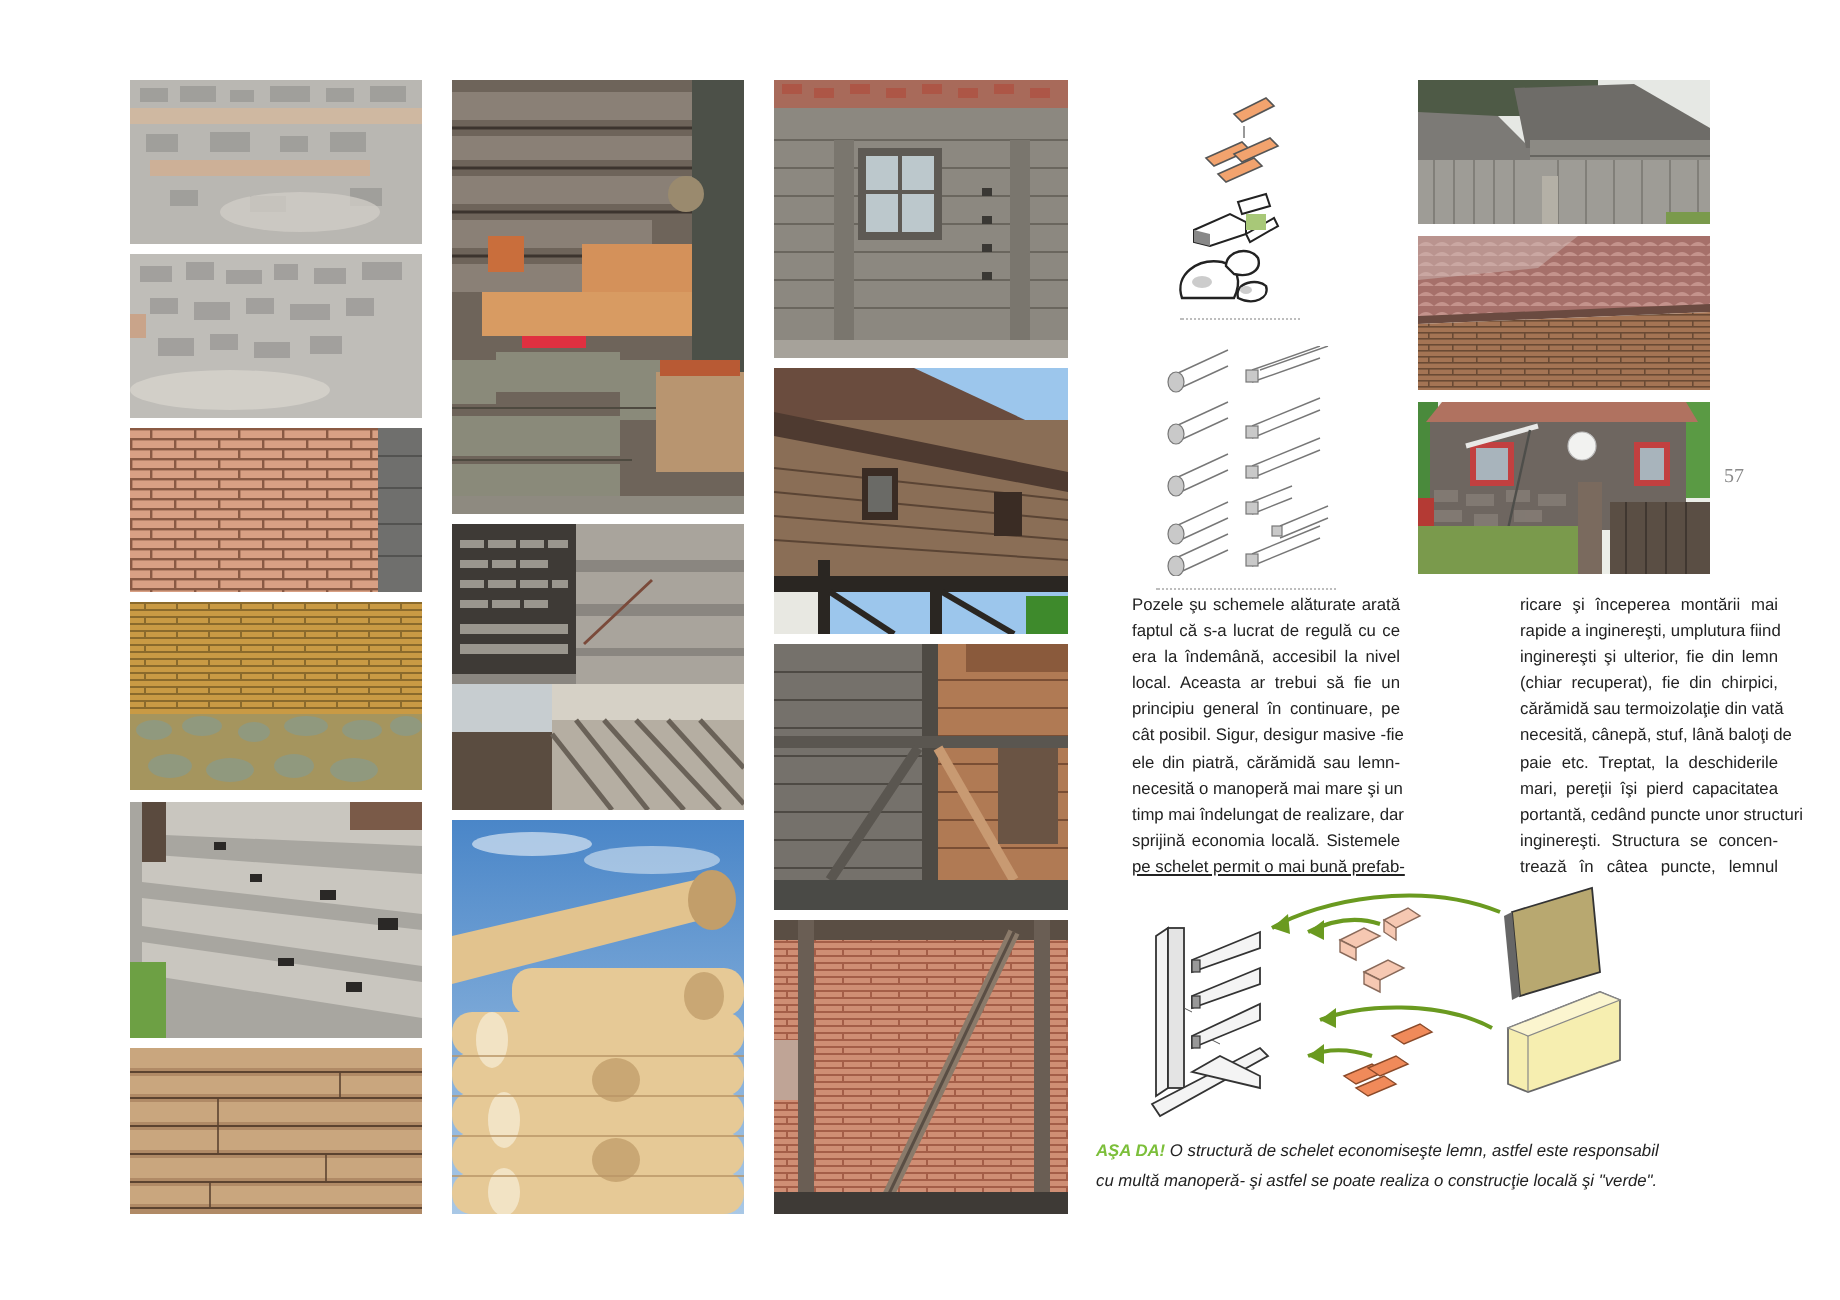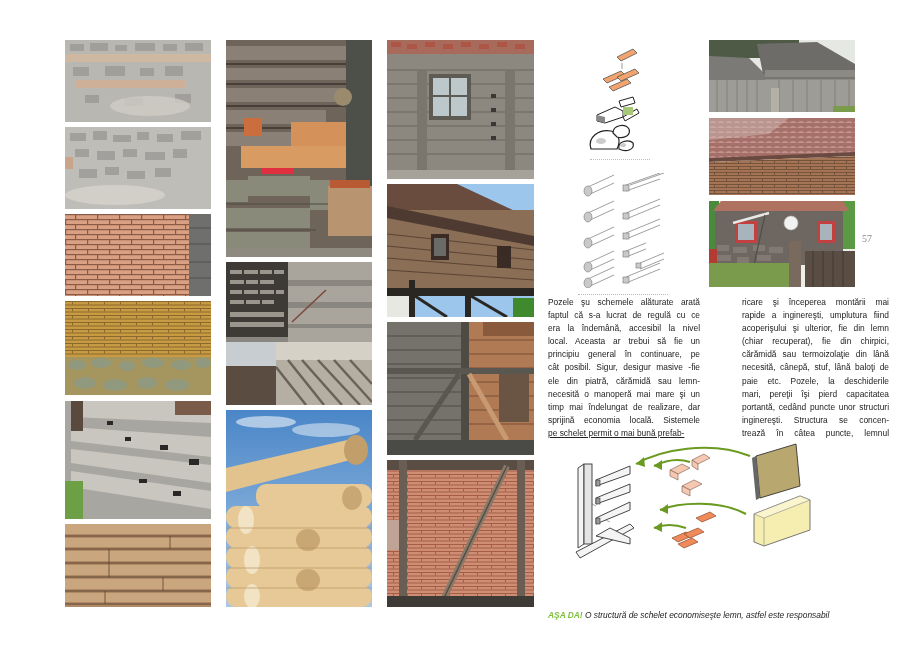--- a/index.html
+++ b/index.html
@@ -5,26 +5,26 @@
     * { margin: 0; padding: 0; box-sizing: border-box; }
     html, body { width: 920px; height: 650px; background: #ffffff; overflow: hidden; }
     body { position: relative; font-family: "Liberation Sans", sans-serif; color: #222; }
 
     .photo { position: absolute; overflow: hidden; }
     .photo svg { display: block; width: 100%; height: 100%; }
 
     .page-num { position: absolute; left: 862px; top: 233px; font-size: 10px; color: #8a8a8a; font-family: Liberation Serif, serif; }
 
     .body-text { position: absolute; font-size: 8.4px; line-height: 13.1px; color: #222; text-align: justify; }
-    .body-text .ln { display: block; text-align: justify; text-align-last: justify; white-space: nowrap; }
+    .body-text .ln { display: block; text-align: justify; text-align-last: justify; white-space: nowrap; margin-left: 18px; }
     .body-text .ln.last { text-align-last: left; text-decoration: underline; }
 
     .caption { position: absolute; left: 548px; top: 568px; width: 320px; font-size: 8.4px; line-height: 14.5px; font-style: italic; color: #222; }
     .caption .hl { color: #7cbf3a; font-weight: bold; }
-    .caption .cl { display: block; white-space: nowrap; margin-top: 40px; }
+    .caption .cl { display: block; white-space: nowrap; }
 
     .dotted { position: absolute; border-top: 1px dotted #bdbdbd; height: 0; }
     .diagram { position: absolute; }
   </style>
 </head>
 <body>
 
 <div class="photo" style="left:65px;top:40px;width:146px;height:82px;">
   <svg viewBox="0 0 146 82" preserveAspectRatio="none">
     <rect width="146" height="82" fill="#b9b7b2"></rect>
@@ -575,25 +575,25 @@
     <rect x="0" y="62" width="80" height="24" fill="#7a9a4c"></rect>
     <rect x="0" y="48" width="8" height="14" fill="#b43a34"></rect>
   </svg>
 </div>
 
 <div class="page-num">57</div>
 
 <div class="body-text" style="left:742px;top:296px;width:147px;">
   <span class="ln">ricare  şi  începerea  montării  mai</span>
   <span class="ln">rapide a inginereşti, umplutura fiind</span>
-  <span class="ln">acoperişului  şi  ulterior,  fie  din  lemn</span>
+  <span class="ln">inginereşti  şi  ulterior,  fie  din  lemn</span>
   <span class="ln">(chiar  recuperat),  fie  din  chirpici,</span>
-  <span class="ln">cărămidă sau termoizolaţie din lână</span>
+  <span class="ln">cărămidă sau termoizolaţie din vată</span>
   <span class="ln">necesită, cânepă, stuf, lână baloţi de</span>
-  <span class="ln">paie  etc.  Pozele,  la  deschiderile</span>
+  <span class="ln">paie  etc.  Treptat,  la  deschiderile</span>
   <span class="ln">mari,  pereţii  îşi  pierd  capacitatea</span>
   <span class="ln">portantă,  cedând puncte unor structuri</span>
   <span class="ln">inginereşti.   Structura   se   concen-</span>
   <span class="ln">trează   în   câtea   puncte,   lemnul</span>
 </div>
 
 <svg class="diagram" style="left:570px;top:440px;" width="250" height="125" viewBox="0 0 250 125">
 
   <g stroke="#333" stroke-width="0.9" fill="#f4f4f4">
     <polygon points="8,28 14,24 14,104 8,108"></polygon>
@@ -646,13 +646,14 @@
   <polygon points="186,16 226,4 230,46 190,58" fill="#b8a870" stroke="#333" stroke-width="0.9"></polygon>
   <polygon points="182,18 186,16 190,58 186,60" fill="#666"></polygon>
 
   <polygon points="184,74 230,56 240,60 240,90 194,106 184,102" fill="#f6eeb0" stroke="#666" stroke-width="0.9"></polygon>
   <polygon points="184,74 230,56 240,60 194,78" fill="#fbf5cf" stroke="#888" stroke-width="0.6"></polygon>
   <line x1="194" y1="78" x2="194" y2="106" stroke="#888" stroke-width="0.6"></line>
 </svg>
 
 <div class="caption">
   <span class="cl"><span class="hl">AŞA DA!</span><span> O structură de schelet economiseşte lemn, astfel este responsabil</span></span>
+  <span class="cl">cu multă manoperă- şi astfel se poate realiza o construcţie locală şi "verde".</span>
 </div>
 
 </body></html>

